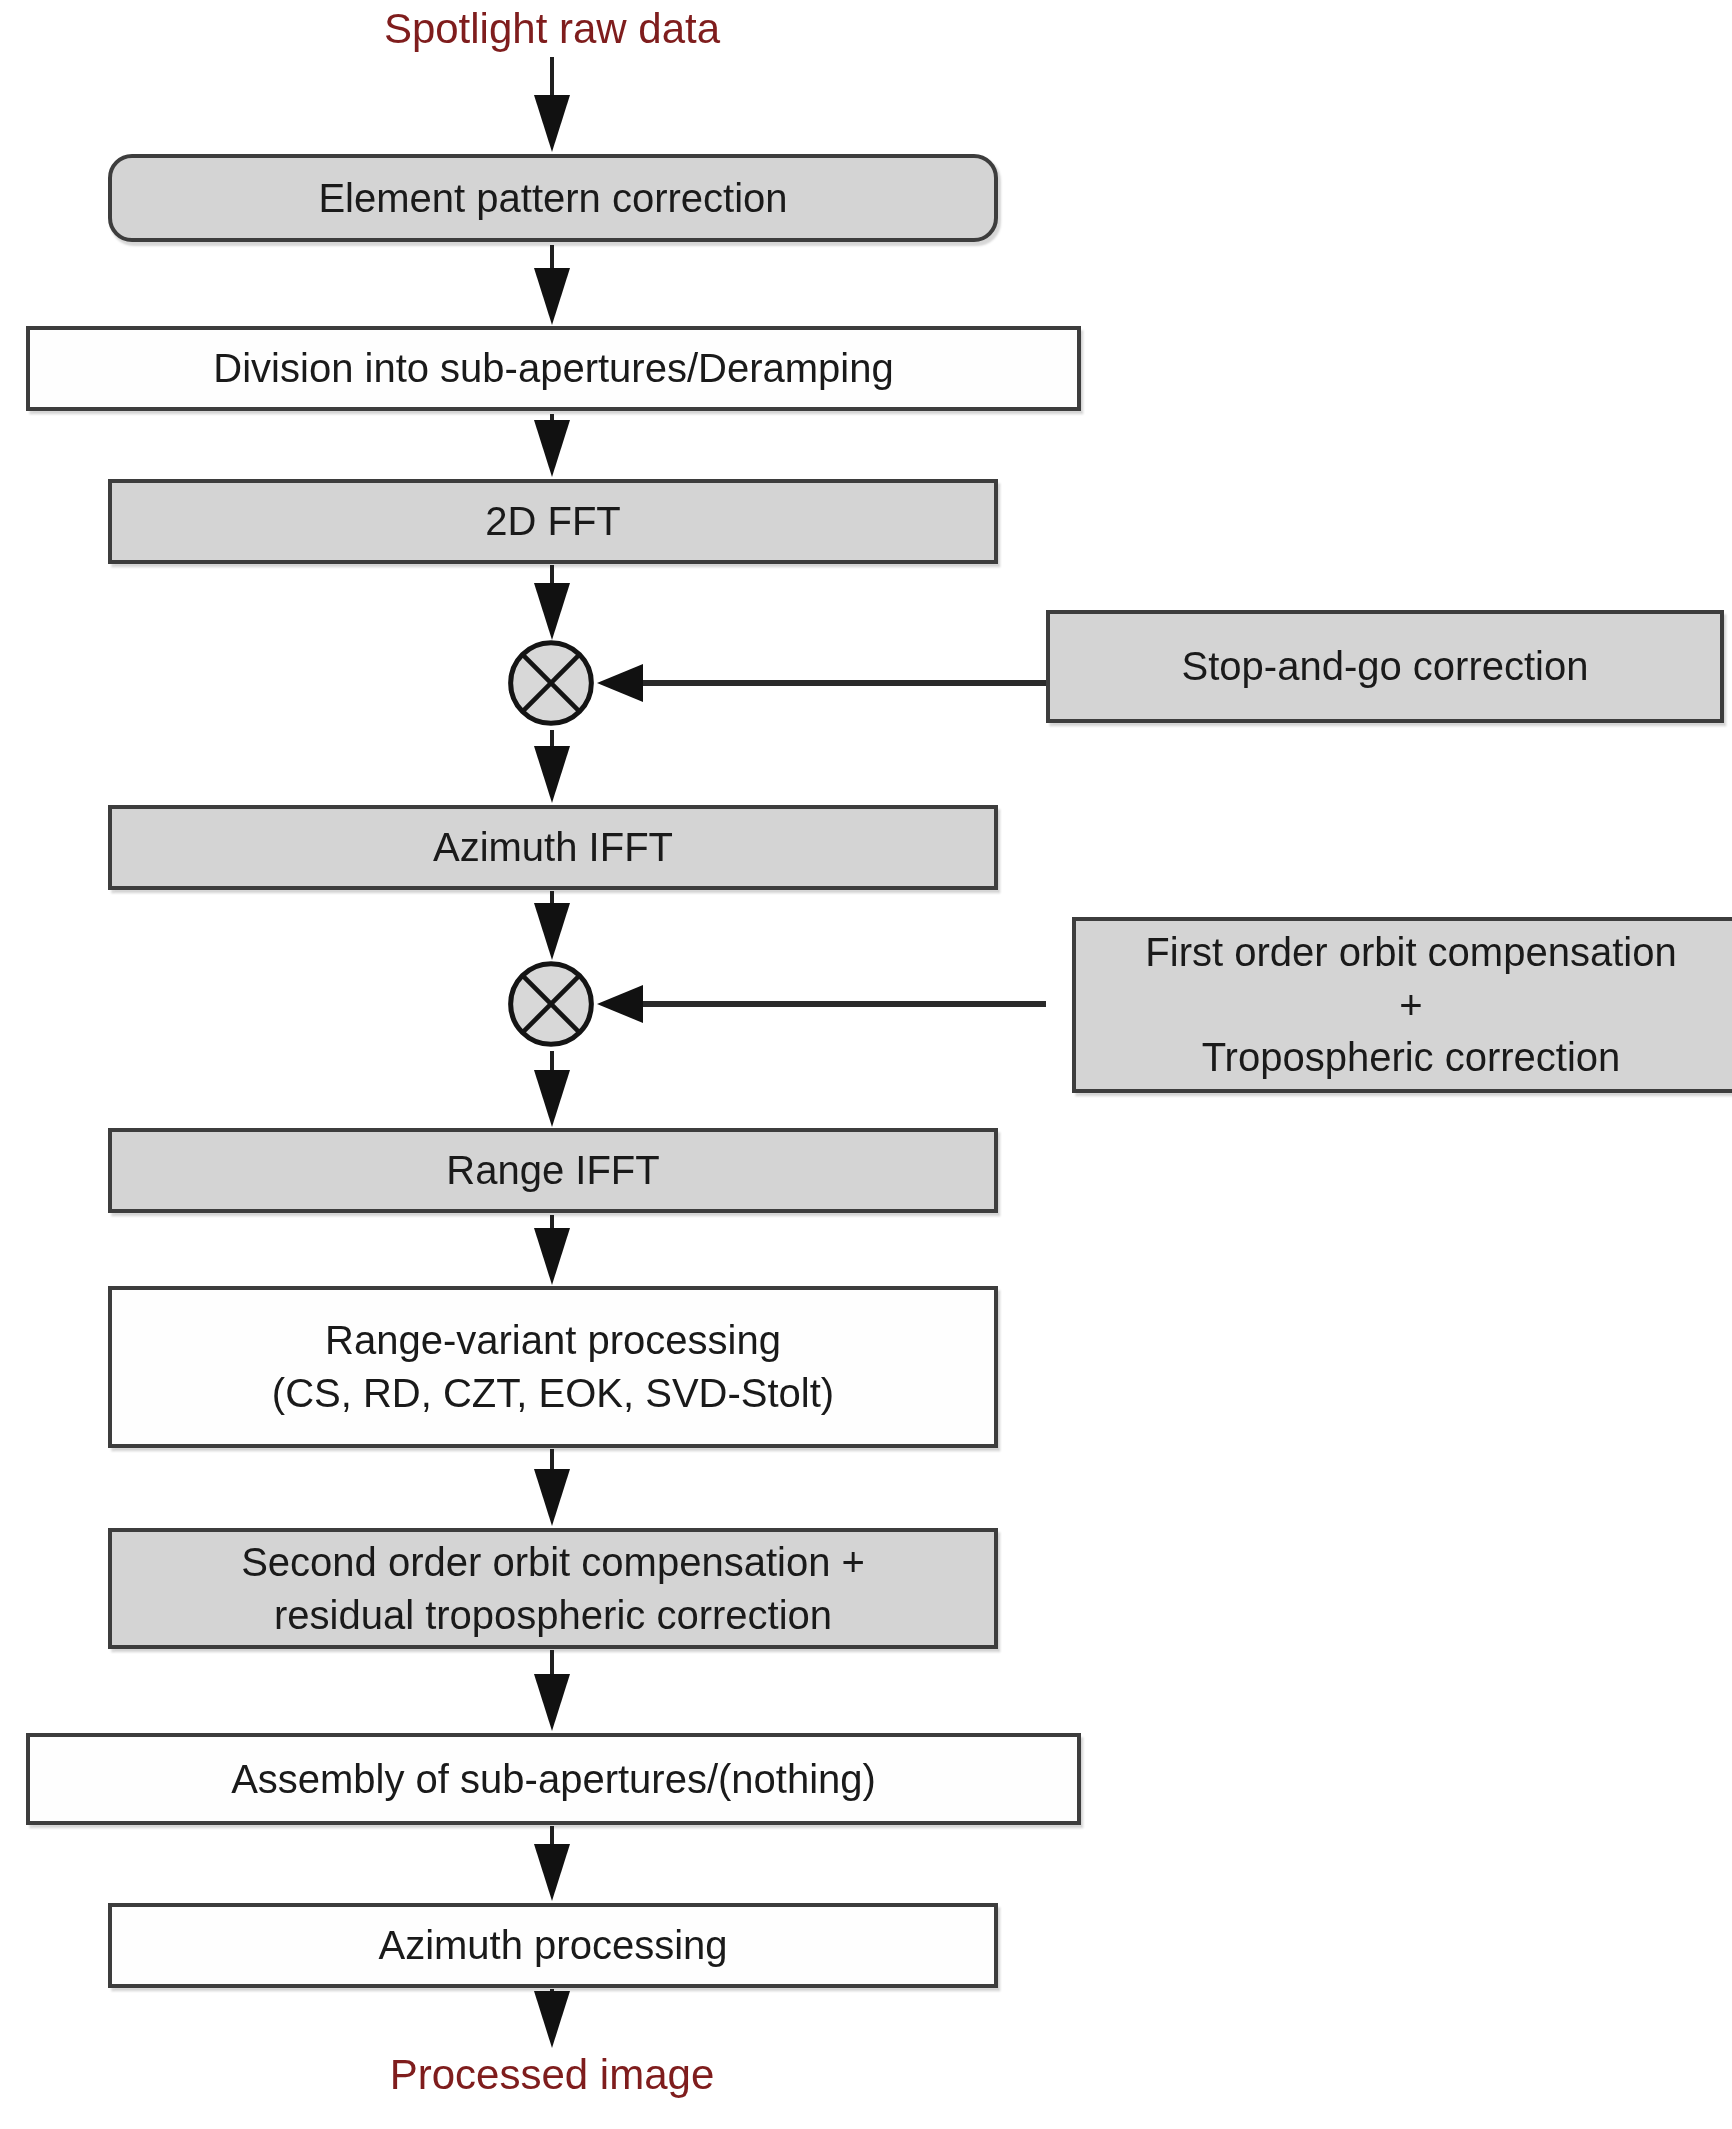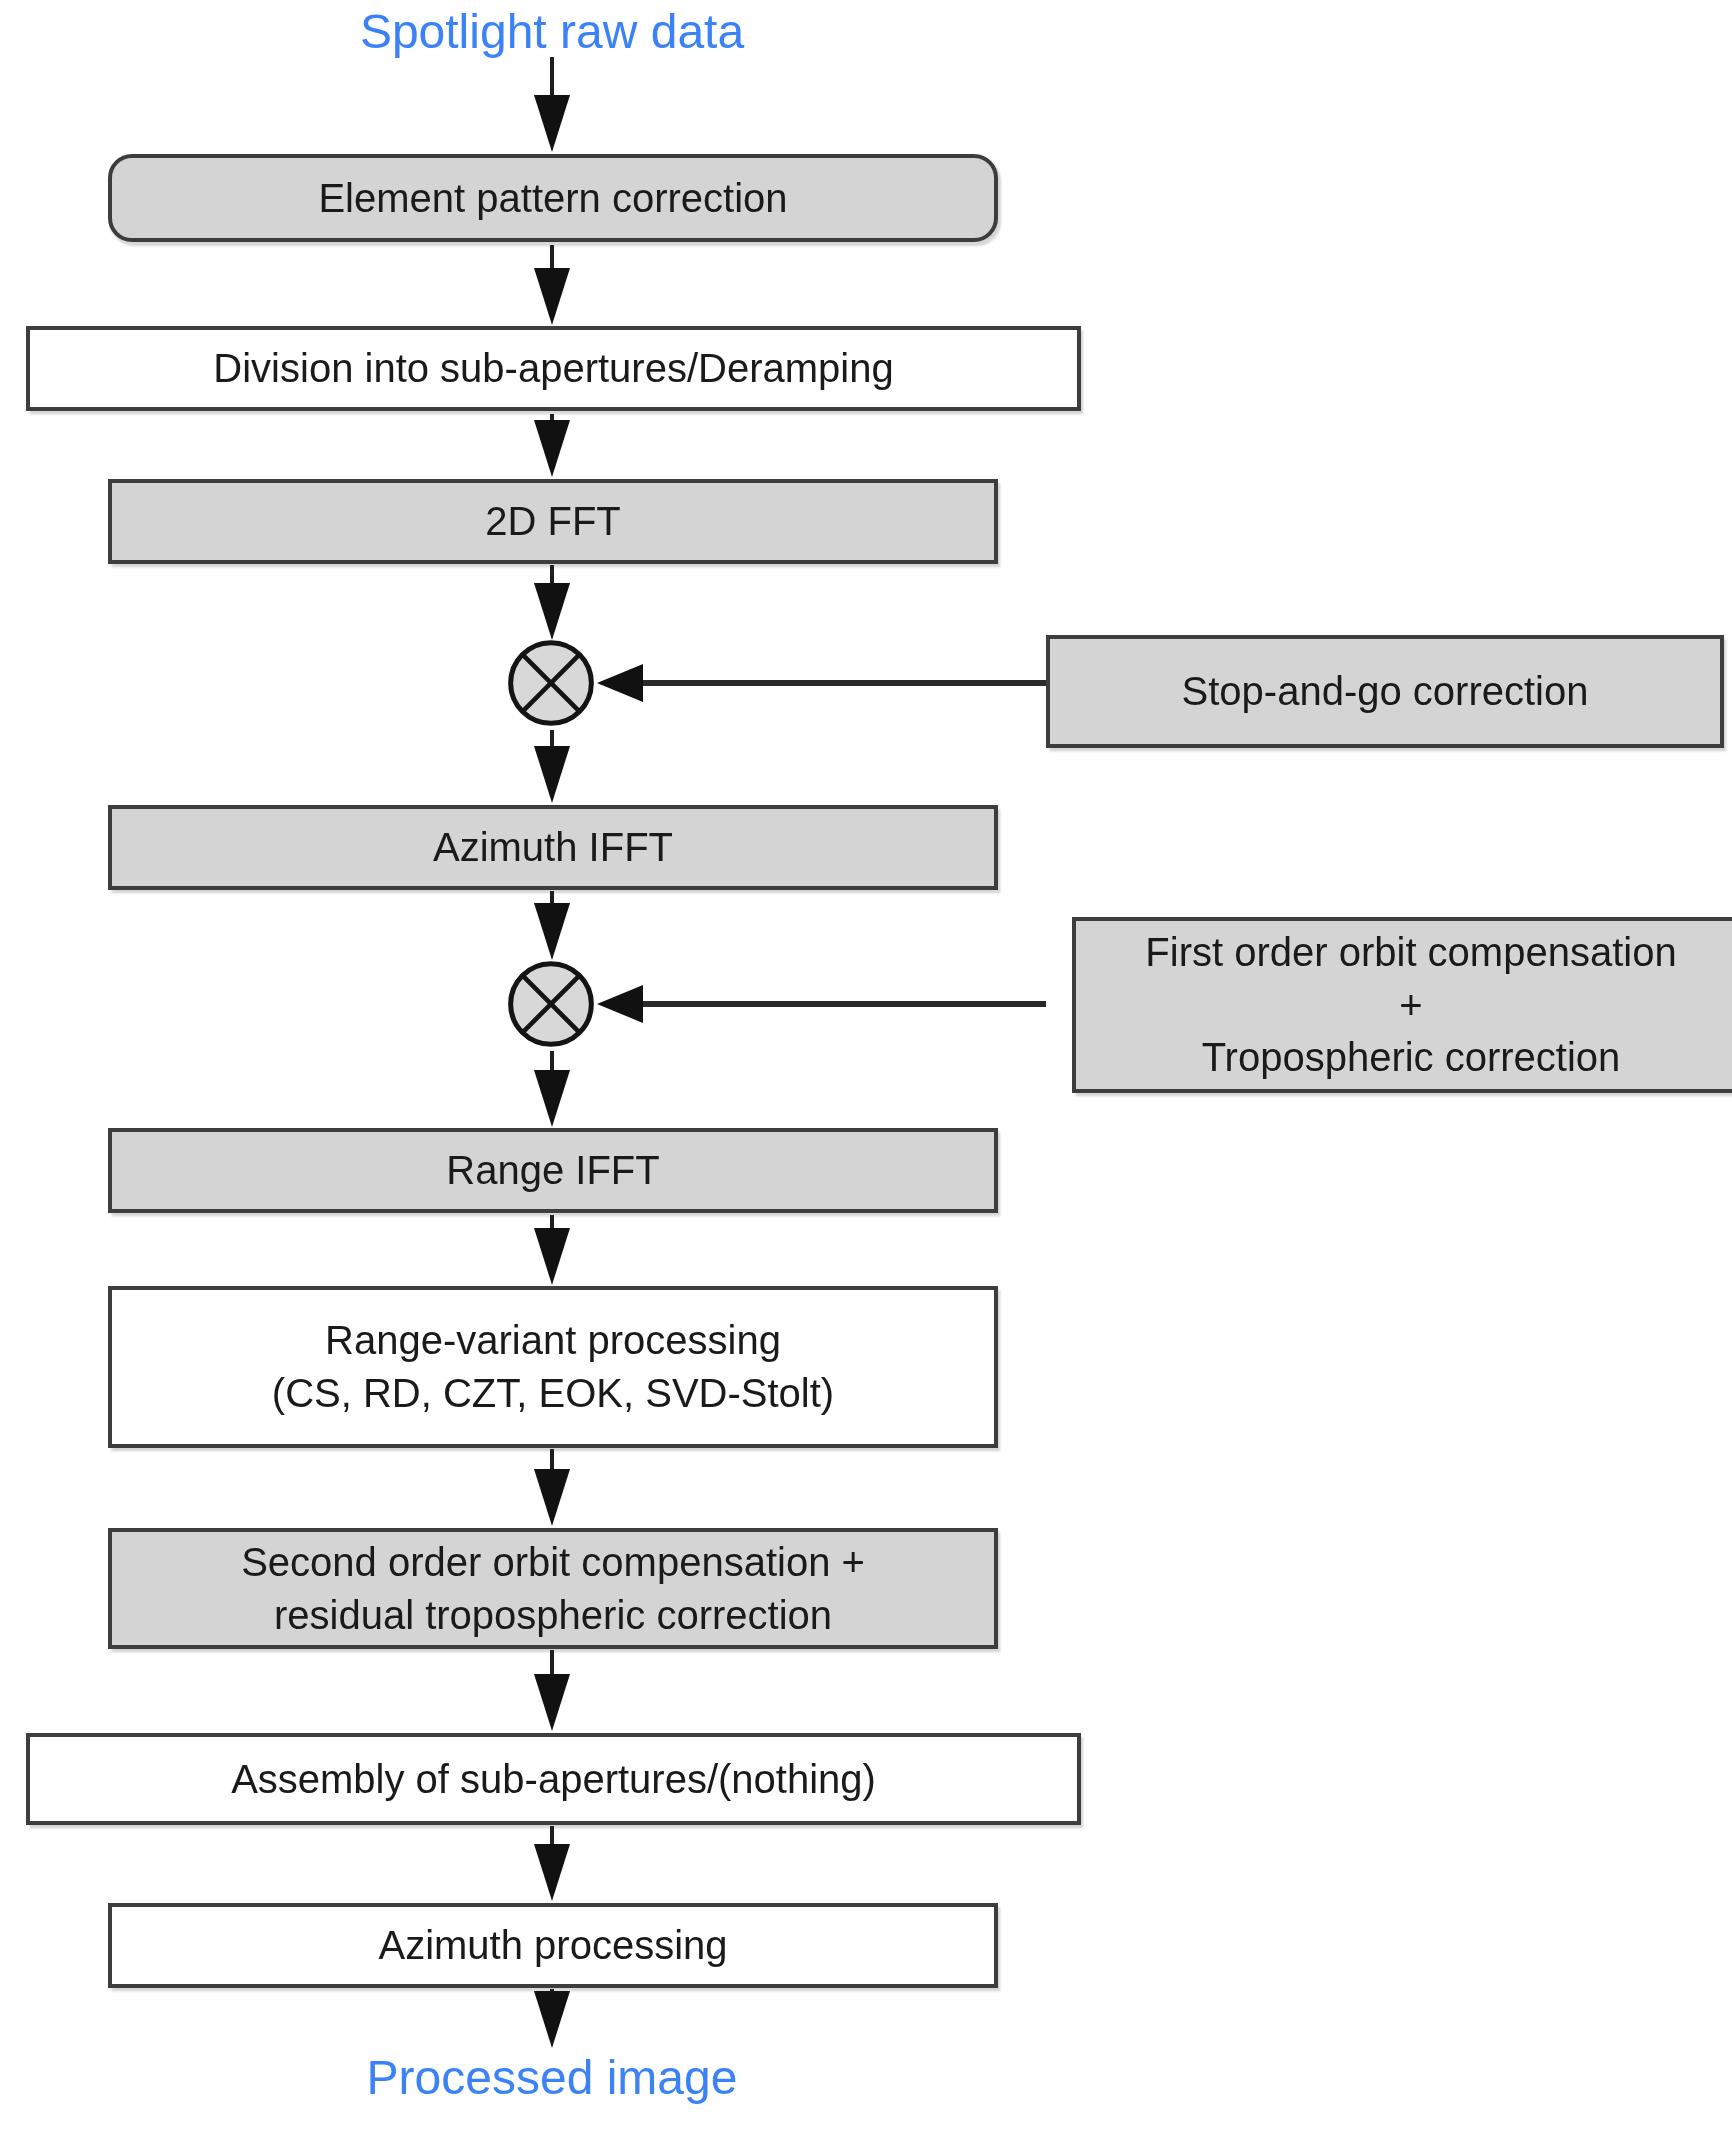--- a/index.html
+++ b/index.html
@@ -8,22 +8,22 @@
     width: 1733px;
     height: 2129px;
     background: #ffffff;
     font-family: "Liberation Sans", sans-serif;
     overflow: hidden;
   }
   .free-label {
     position: absolute;
     width: 574px;
     text-align: center;
-    font-size: 48px;
-    color: #3b82f6;
+    font-size: 42px;
+    color: #7f1d1d;
     line-height: 1.1;
   }
   .node {
     position: absolute;
     display: flex;
     align-items: center;
     justify-content: center;
     box-sizing: border-box;
     background: #d4d4d4;
     border: 4.3px solid #3d3d3d;
@@ -115,21 +115,21 @@
     <ellipse cx="63" cy="63" rx="56.5" ry="56.5" fill="#d8d8d8" stroke="#141414" stroke-width="7"></ellipse>
     <line x1="23" y1="23" x2="103" y2="103" stroke="#141414" stroke-width="6.5"></line>
     <line x1="103" y1="23" x2="23" y2="103" stroke="#141414" stroke-width="6.5"></line>
   </svg>
 
   <div class="harrow" style="left:597px; top:661px; width:449px;">
     <div class="hhead"></div>
     <div class="hline"></div>
   </div>
 
-  <div class="node" style="left:1046px; top:635px; width:678px; height:113px;">
+  <div class="node" style="left:1046px; top:610px; width:678px; height:113px;">
     <div class="label">Stop-and-go correction</div>
   </div>
 
   <div class="varrow" style="left:532px; top:730px; height:73px;">
     <div class="vline"></div>
     <div class="vhead"></div>
   </div>
 
   <div class="node" style="left:108px; top:805px; width:890px; height:85px;">
     <div class="label">Azimuth IFFT</div>

